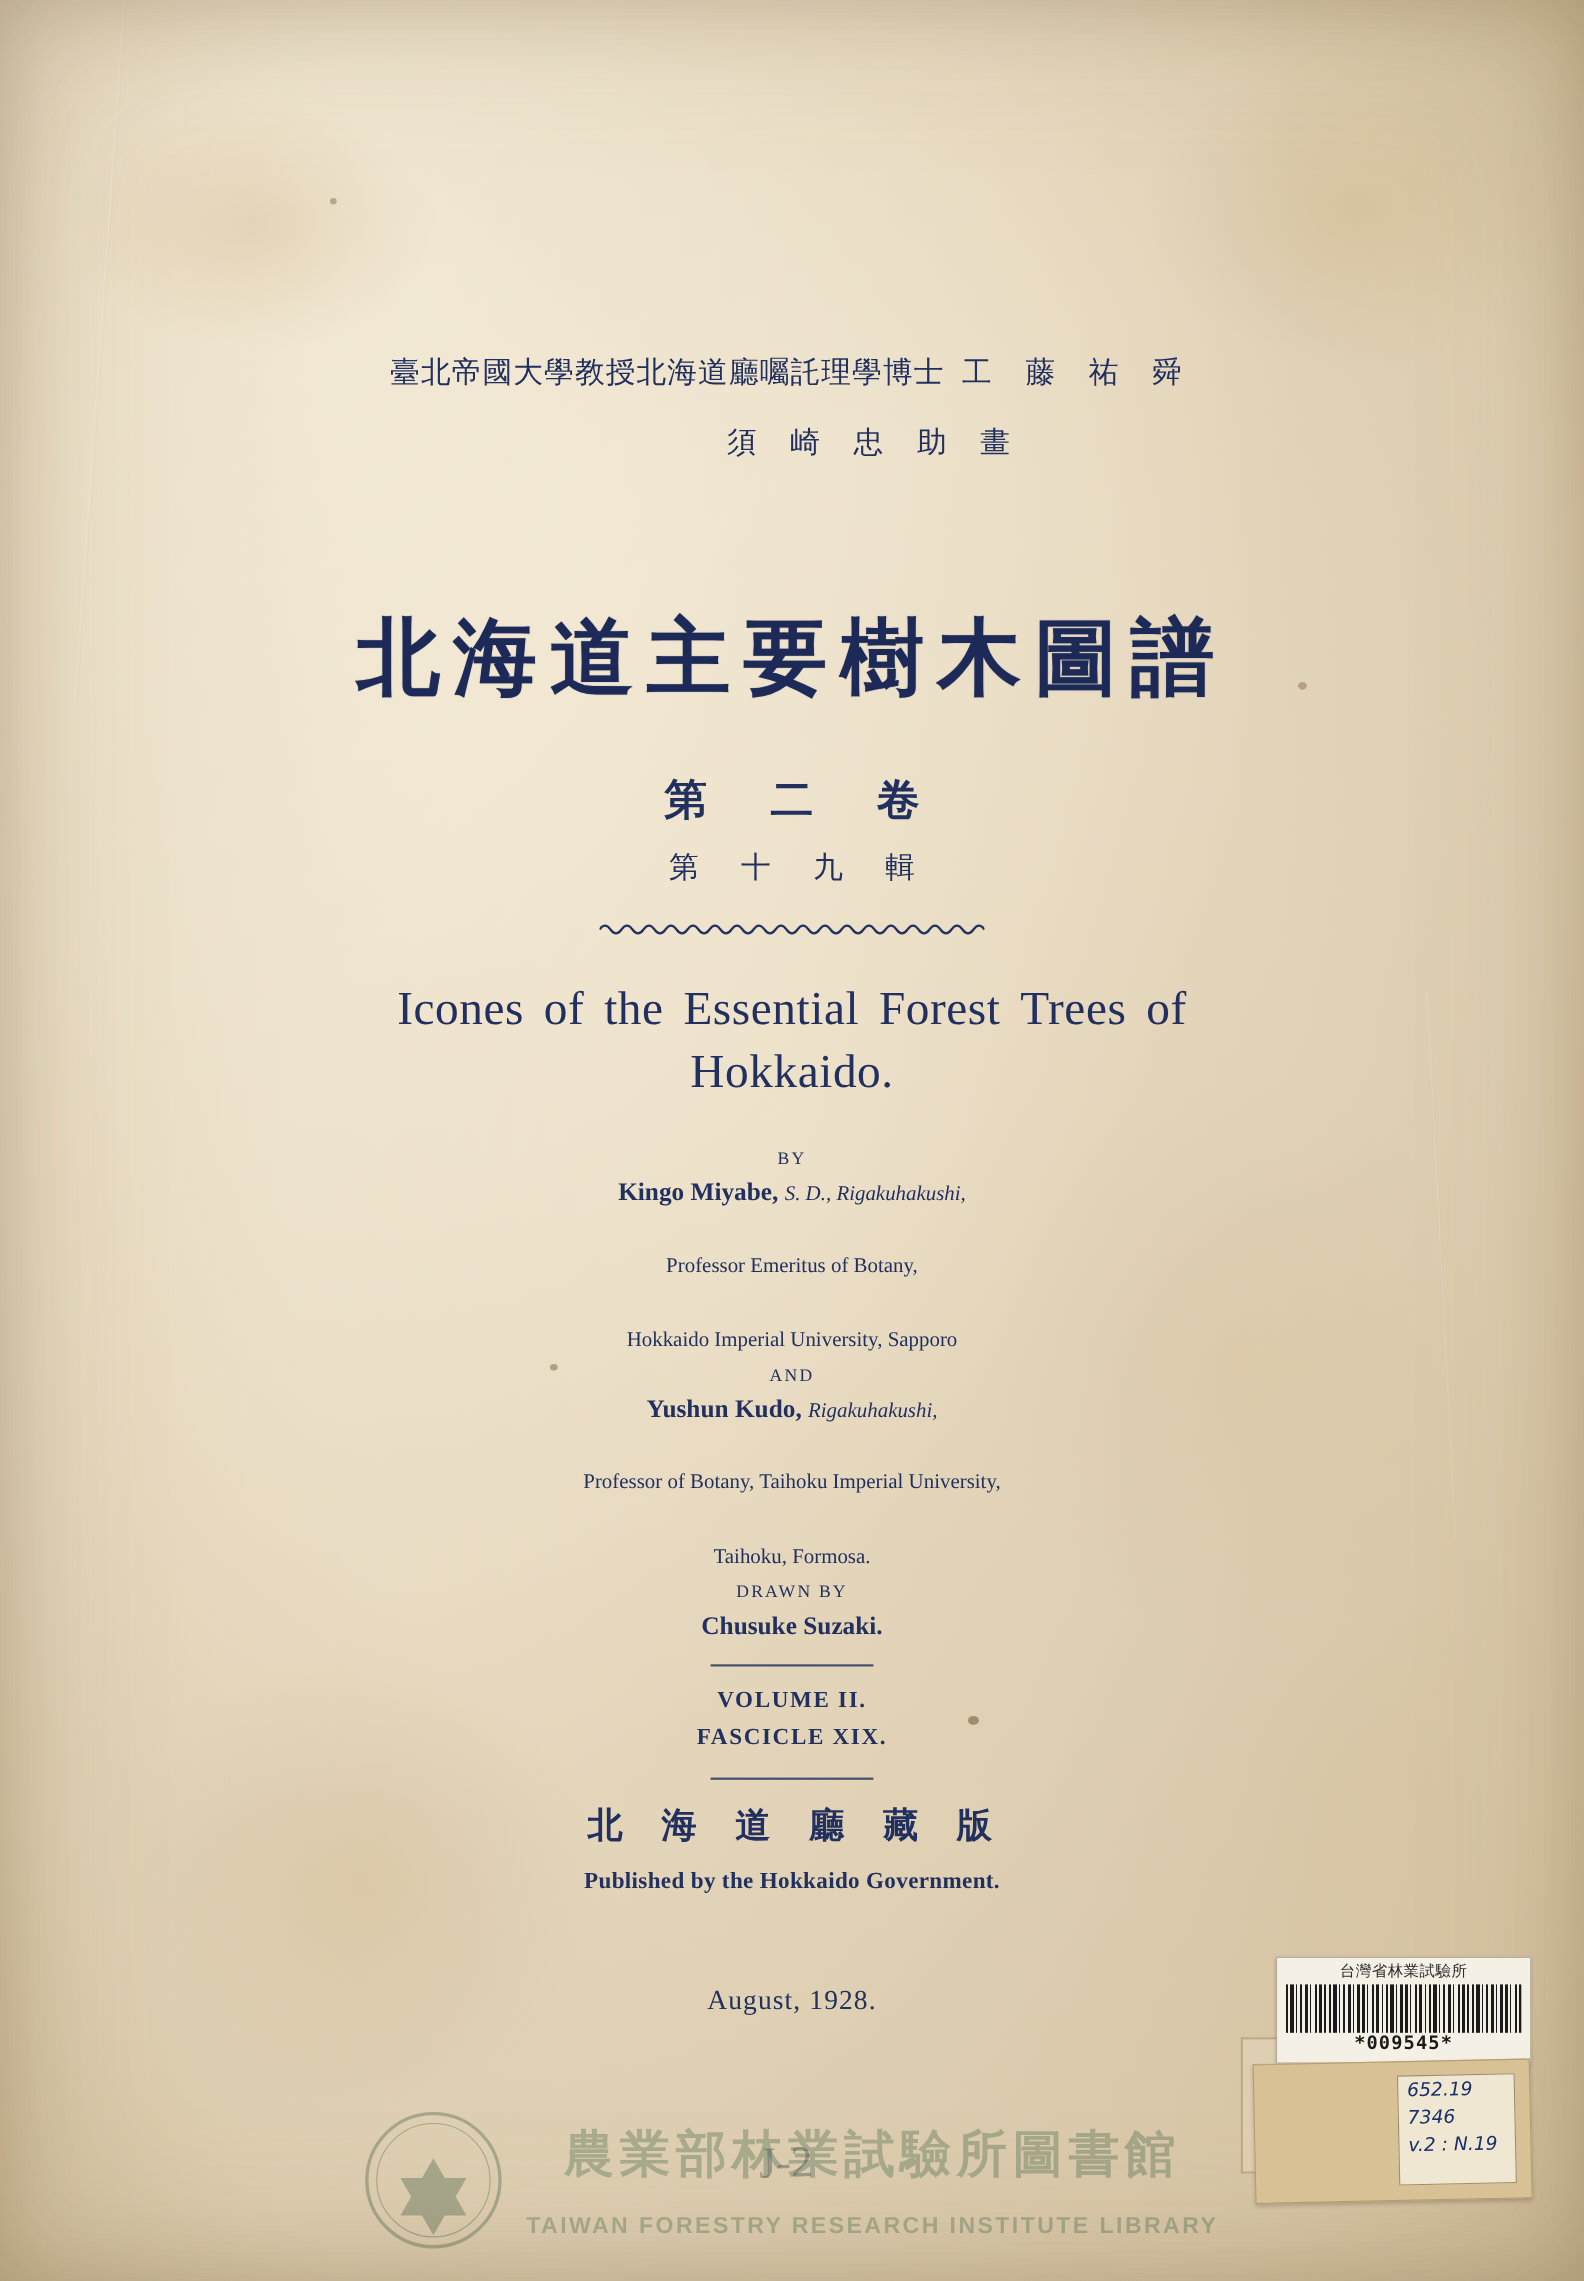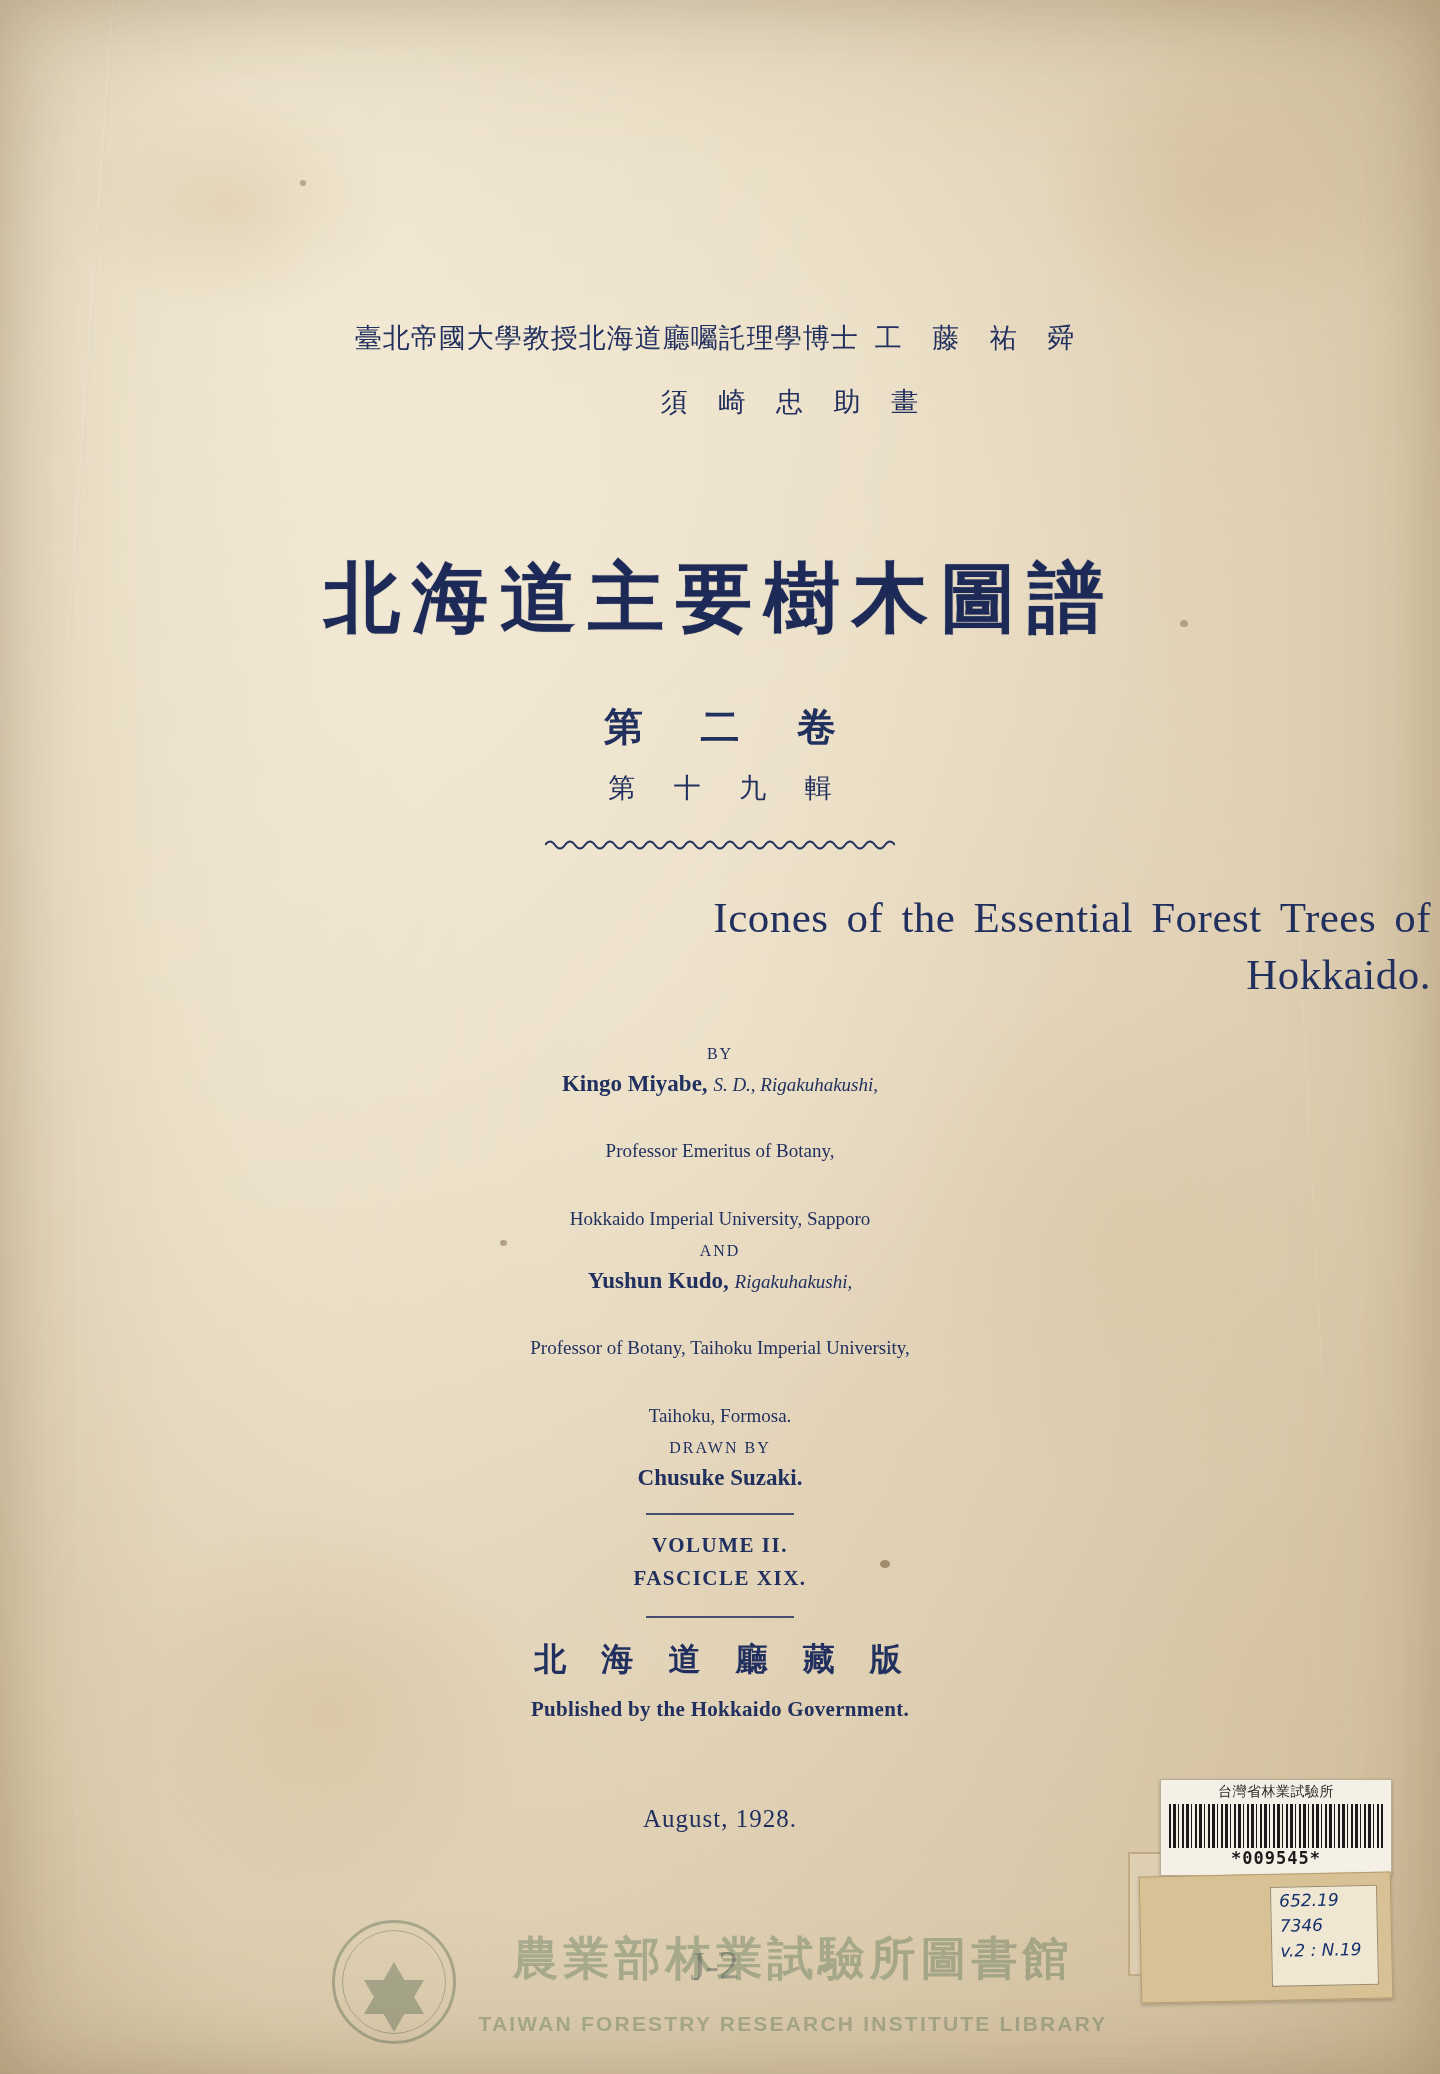--- a/index.html
+++ b/index.html
@@ -113,21 +113,21 @@
     top: 838px;
     width: 350px;
     height: 14px;
   }
 
   
   .en-title {
     position: absolute;
     left: 0; right: 0;
     top: 890px;
-    text-align: right;
+    text-align: center;
     font-size: 43px;
     letter-spacing: 0.5px;
     line-height: 1.32;
     color: #22305f;
   }
   .en-title .t-line { white-space: nowrap; }
   .t-line .w { margin: 0 9px; }
 
   .credits {
     position: absolute;

